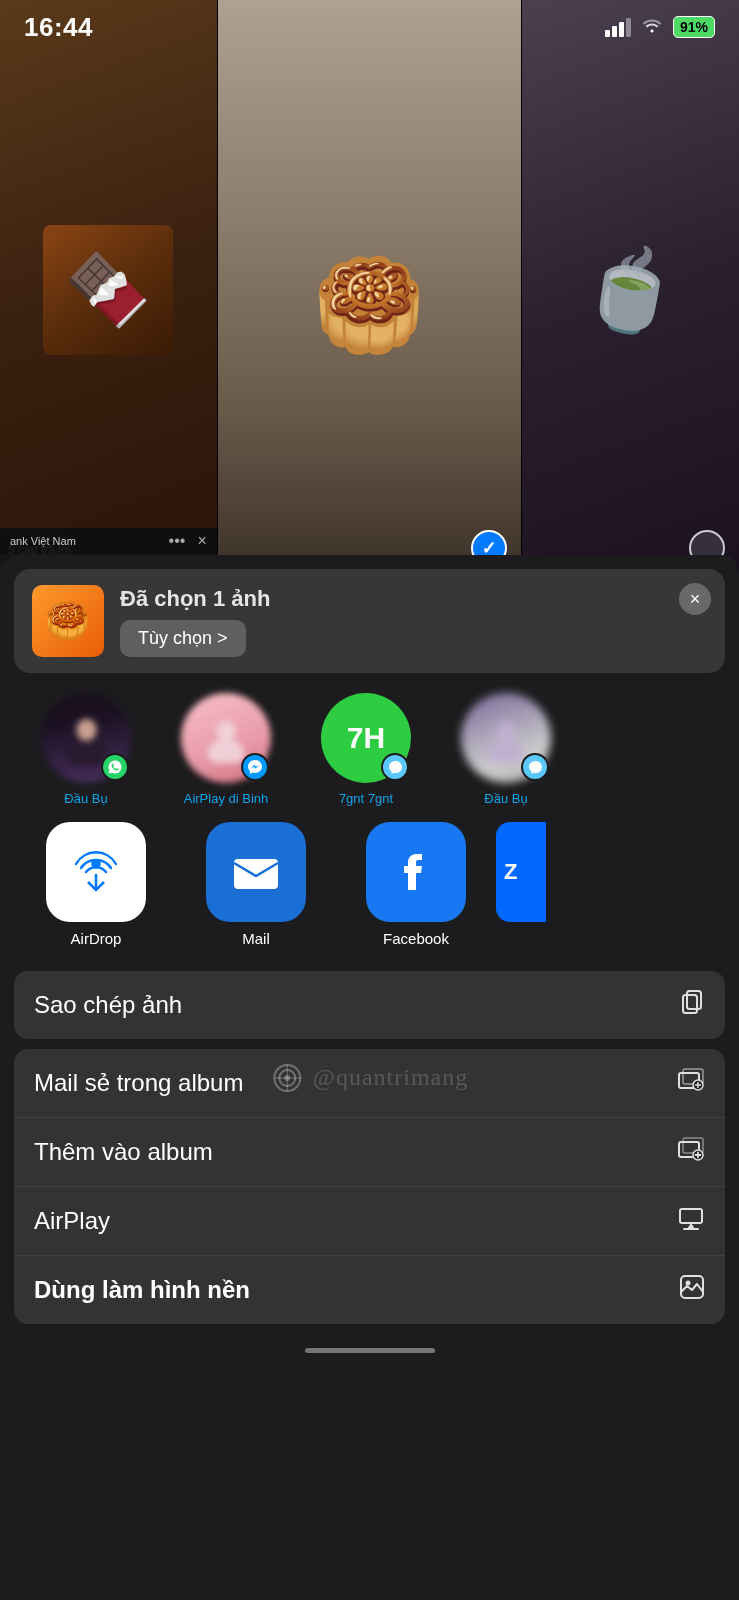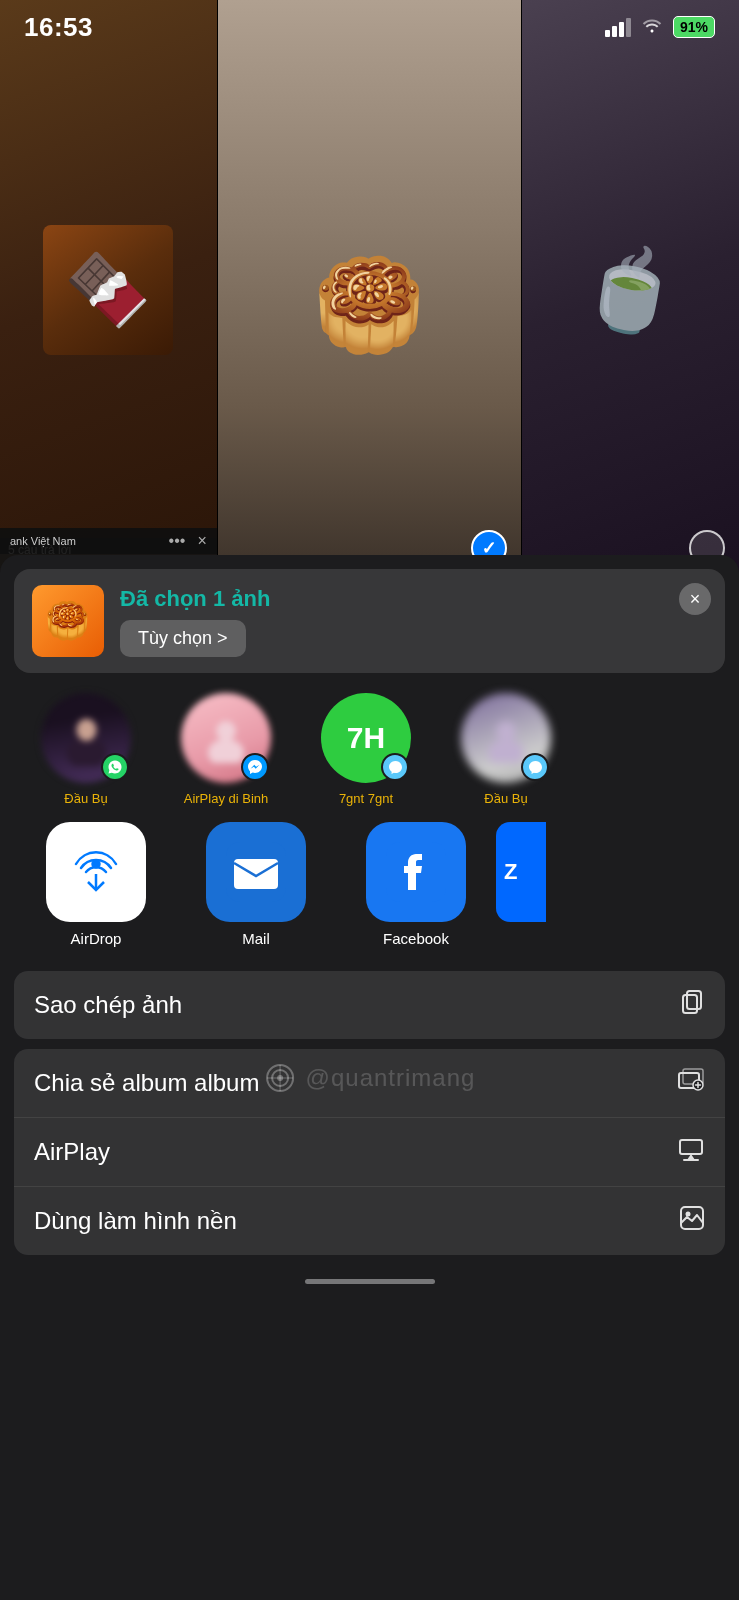--- a/index.html
+++ b/index.html
@@ -83,21 +83,21 @@
       background: linear-gradient(135deg, #ff9a2e 0%, #e85d04 100%);
       display: flex; align-items: center; justify-content: center;
       font-size: 36px;
       flex-shrink: 0;
       overflow: hidden;
     }
     .share-header-text { flex: 1; }
     .share-title {
       font-size: 22px;
       font-weight: 700;
-      color: #14b8a6;
+      color: #e5e5e5;
       margin-bottom: 8px;
     }
     .share-options-btn {
       background: rgba(255,255,255,0.2);
       border: none;
       border-radius: 10px;
       padding: 8px 18px;
       color: #fff;
       font-size: 18px;
       display: flex; align-items: center; gap: 6px;
@@ -135,21 +135,21 @@
       bottom: 2px; right: 2px;
       width: 28px; height: 28px;
       border-radius: 50%;
       display: flex; align-items: center; justify-content: center;
       border: 2px solid #1C1C1E;
       font-size: 16px;
     }
     .badge-whatsapp { background: #25D366; }
     .badge-messenger { background: #0099FF; }
     .contact-name {
-      color: #eab308;
+      color: #0ea5e9;
       font-size: 13px;
       text-align: left;
       max-width: 120px;
     }
 
     
     .avatar-7h {
       width: 90px; height: 90px;
       border-radius: 50%;
       background: #2ECC40;
@@ -163,21 +163,21 @@
     .watermark {
       position: absolute;
       top: 50%; left: 50%;
       transform: translate(-50%, -50%);
       color: rgba(255,255,255,0.18);
       font-size: 28px;
       font-weight: 300;
       white-space: nowrap;
       pointer-events: none;
       z-index: 20;
-      display: flex; align-items: center; gap: 10px;
+      display: flex; align-items: center; gap: 10px; font-family: Liberation Serif, serif;
     }
 
     
     .apps-row {
       display: flex;
       gap: 0;
       overflow-x: hidden;
       padding: 4px 16px 14px 16px;
     }
     .app-item {
@@ -306,21 +306,21 @@
     <div style="flex:1;background:linear-gradient(160deg,#4a4050 0%,#2a2030 50%,#1a1020 100%);position:relative;overflow:hidden;">
       <div style="position:absolute;inset:0;display:flex;align-items:center;justify-content:center;">
         <div style="font-size:80px;opacity:0.7;transform:rotate(10deg);">🍵</div>
       </div>
 
       <div style="position:absolute;bottom:14px;right:14px;width:36px;height:36px;border-radius:50%;background:rgba(255,255,255,0.12);border:2.5px solid rgba(255,255,255,0.75);"></div>
     </div>
   </div>
 
   <div class="status-bar">
-    <span class="status-time">16:53</span>
+    <span class="status-time">16:44</span>
     <div class="status-icons">
       <div class="signal-bars">
         <span style="height:7px;"></span>
         <span style="height:11px;"></span>
         <span style="height:15px;"></span>
         <span style="height:19px; opacity:0.4;"></span>
       </div>
       <span class="wifi-icon">
         <svg width="22" height="16" viewBox="0 0 22 16" fill="white">
           <path d="M11 12.5c.83 0 1.5.67 1.5 1.5s-.67 1.5-1.5 1.5-1.5-.67-1.5-1.5.67-1.5 1.5-1.5z"></path>
@@ -481,41 +481,53 @@
         <svg width="26" height="26" viewBox="0 0 26 26" fill="white">
           <rect x="8" y="2" width="14" height="18" rx="2.5" stroke="white" stroke-width="2" fill="none"></rect>
           <rect x="4" y="6" width="14" height="18" rx="2.5" stroke="white" stroke-width="2" fill="none" fill-opacity="0.1"></rect>
         </svg>
       </span>
     </div>
   </div>
 
   <div class="menu-section">
     <div class="menu-item">
-      <span class="menu-item-text">Chia sẻ album album</span>
+      <span class="menu-item-text">Mail sẻ trong album</span>
       <span class="menu-item-icon">
         <svg width="28" height="26" viewBox="0 0 28 26" fill="none">
           <rect x="2" y="6" width="20" height="15" rx="2" stroke="white" stroke-width="2"></rect>
           <rect x="6" y="2" width="20" height="15" rx="2" stroke="white" stroke-width="1.5" opacity="0.6"></rect>
           <circle cx="21" cy="18" r="5" fill="#1C1C1E" stroke="white" stroke-width="1.5"></circle>
           <path d="M18.5 18h5M21 15.5v5" stroke="white" stroke-width="1.5" stroke-linecap="round"></path>
+        </svg>
+      </span>
+    </div>
+    <div class="menu-item">
+      <span class="menu-item-text">Thêm vào album</span>
+      <span class="menu-item-icon">
+        <svg width="28" height="26" viewBox="0 0 28 26" fill="none">
+          <rect x="2" y="6" width="20" height="15" rx="2" stroke="white" stroke-width="2"></rect>
+          <rect x="6" y="2" width="20" height="15" rx="2" stroke="white" stroke-width="1.5" opacity="0.5"></rect>
+          <circle cx="21" cy="19" r="5.5" fill="#1C1C1E"></circle>
+          <circle cx="21" cy="19" r="5" stroke="white" stroke-width="1.5"></circle>
+          <path d="M18.5 19h5M21 16.5v5" stroke="white" stroke-width="1.8" stroke-linecap="round"></path>
         </svg>
       </span>
     </div>
     <div class="menu-item">
       <span class="menu-item-text">AirPlay</span>
       <span class="menu-item-icon">
         <svg width="28" height="26" viewBox="0 0 28 26" fill="none">
           <rect x="3" y="4" width="22" height="14" rx="2" stroke="white" stroke-width="2"></rect>
           <path d="M10 24 L14 18 L18 24 Z" fill="white"></path>
           <path d="M7 24 H21" stroke="white" stroke-width="2" stroke-linecap="round"></path>
         </svg>
       </span>
     </div>
-    <div class="menu-item" style="border-bottom:none;">
+    <div class="menu-item" style="border-bottom:none;font-weight:bold;">
       <span class="menu-item-text">Dùng làm hình nền</span>
       <span class="menu-item-icon">
         <svg width="26" height="26" viewBox="0 0 26 26" fill="none">
           <rect x="2" y="2" width="22" height="22" rx="4" stroke="white" stroke-width="2"></rect>
           <circle cx="9" cy="9" r="2.5" fill="white"></circle>
           <path d="M2 18 L8 12 L13 16 L18 10 L24 18" stroke="white" stroke-width="2" fill="none" stroke-linejoin="round"></path>
         </svg>
       </span>
     </div>
   </div>

